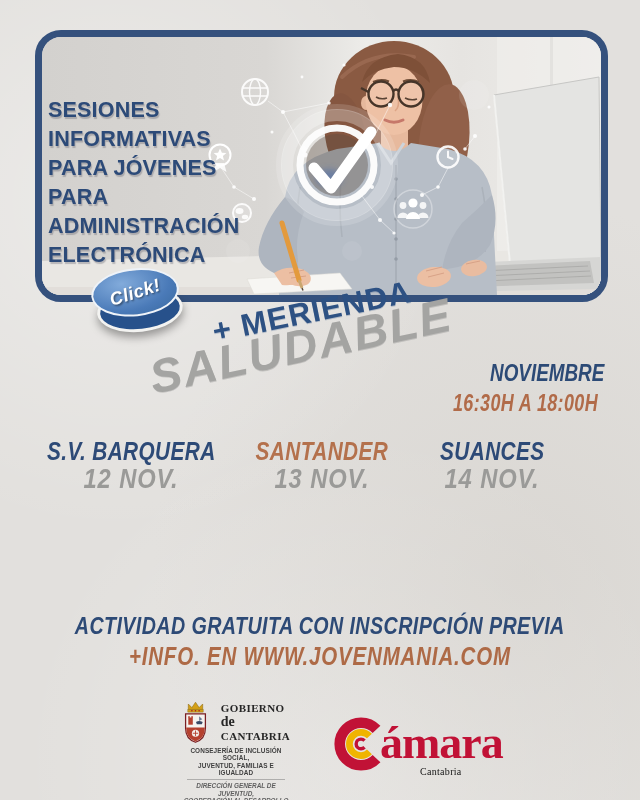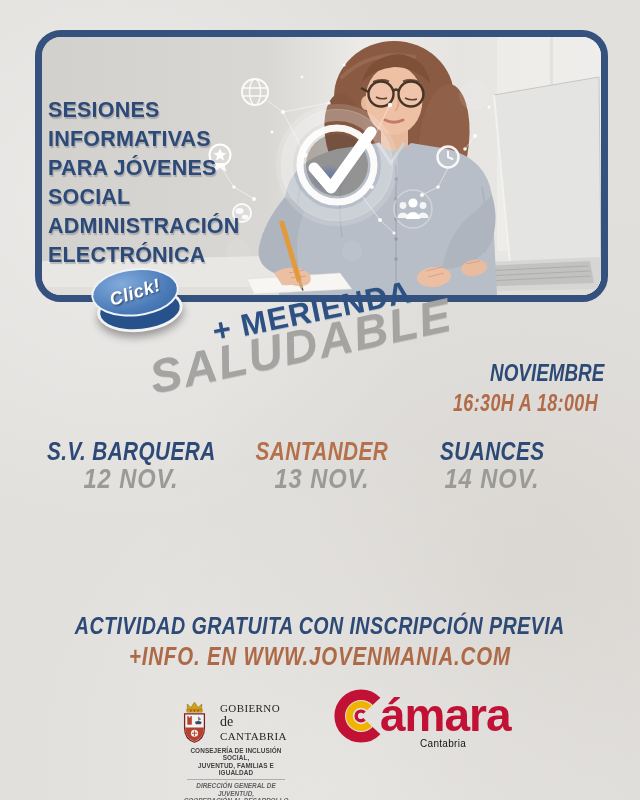--- a/index.html
+++ b/index.html
@@ -63,32 +63,32 @@
   
   .note{position:absolute;left:0;width:640px;text-align:center;}
   .note1{top:612px;color:#2d4a76;}
   .note2{top:642px;color:#ae6a46;}
   .note span{display:inline-block;font-weight:bold;font-style:italic;white-space:nowrap;transform:scaleX(.82);}
   .note1 span{font-size:24px;letter-spacing:.5px;}
   .note2 span{font-size:25px;letter-spacing:1px;}
 
   
   .gob{position:absolute;left:181px;top:700px;width:110px;font-family:"Liberation Serif",serif;text-align:center;}
-  .gob-top{display:flex;align-items:center;gap:12px;}
+  .gob-top{display:flex;align-items:center;justify-content:center;gap:12px;font-weight:bold;}
   .gob-name{text-align:left;color:#262626;line-height:1;}
   .gn1,.gn3{font-size:11px;letter-spacing:.4px;}
   .gn2{font-size:14px;margin:1.5px 0;}
   .gob-cap1{margin-top:3px;font-family:"Liberation Sans",sans-serif;font-size:6.4px;line-height:7.4px;
     color:#3f3f3f;font-weight:bold;letter-spacing:.1px;}
   .gob-line{border-top:1px solid rgba(130,130,130,.55);margin:2.5px 6px 0 6px;}
   .gob-cap2{margin-top:2px;font-family:"Liberation Sans",sans-serif;font-size:6.4px;line-height:7.4px;
     color:#5f5f5f;font-weight:bold;font-style:italic;}
 
   
-  .camara{position:absolute;left:332px;top:684px;font-family:Liberation Sans, sans-serif;}
+  .camara{position:absolute;left:332px;top:712px;font-family:Liberation Serif, serif;}
   .cam-row{display:flex;align-items:center;}
   .cam-name{font-size:46px;font-weight:bold;color:#c11236;margin-left:-10px;line-height:1;letter-spacing:-1px;}
   .cam-region{font-size:10px;color:#141414;margin-left:88px;margin-top:-8px;letter-spacing:.3px;}
 </style>
 </head>
 <body>
 
 <div class="poster">
 
   <div class="card">
@@ -242,21 +242,21 @@
             <path d="M -7,10 A 7 7 0 0 1 7,10 Z"></path>
         </g>
       </g>
     </svg>
   </div>
 
   <div class="hero-title">
     <div>SESIONES</div>
     <div>INFORMATIVAS</div>
     <div>PARA JÓVENES</div>
-    <div>SOCIAL</div>
+    <div>PARA</div>
     <div>ADMINISTRACIÓN</div>
     <div>ELECTRÓNICA</div>
   </div>
 
   <div class="click-btn">
     <div class="click-base"></div>
     <div class="click-cap">
       <span class="click-label">Click!</span>
     </div>
   </div>

